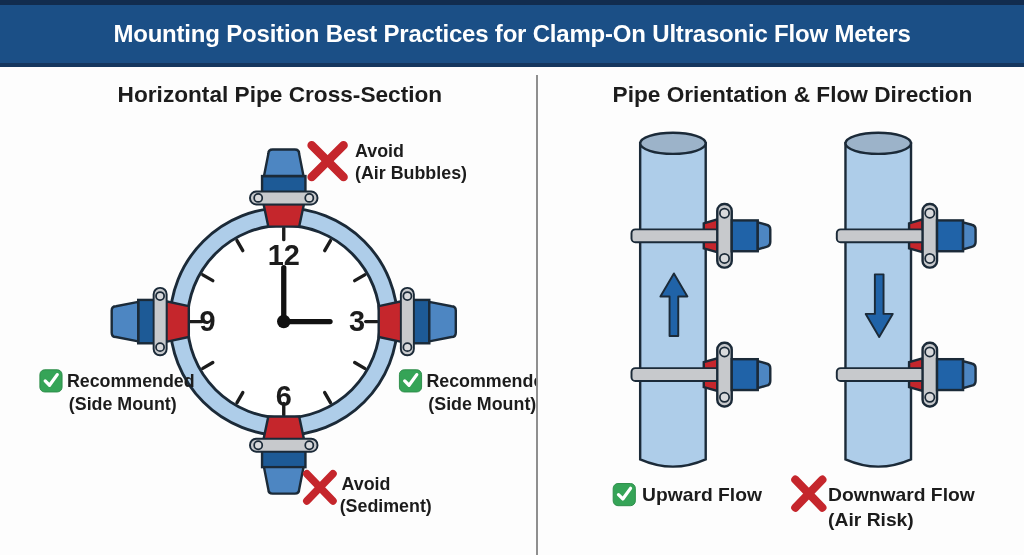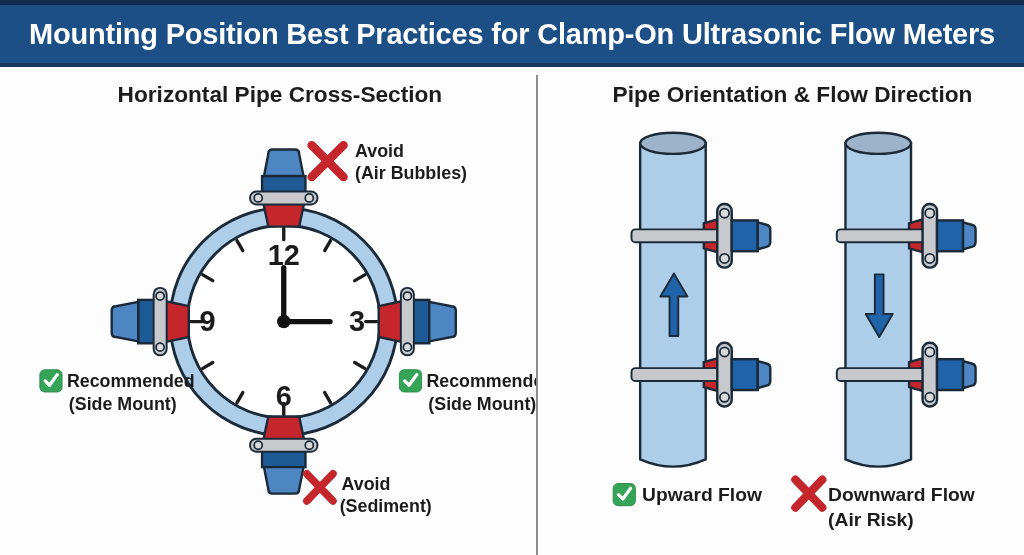--- a/index.html
+++ b/index.html
@@ -1,21 +1,21 @@
 <!DOCTYPE html>
 <html><head>
 <meta charset="utf-8">
 <style>
   html,body{margin:0;padding:0;background:#fdfdfd;}
   .frame{position:relative;width:1024px;height:555px;overflow:hidden;background:#fdfdfd;
          font-family:"Liberation Sans",sans-serif;}
   .header{box-sizing:border-box;height:67px;background:#1b4f86;
           border-top:5px solid #122c4e;border-bottom:4px solid #15375f;
           display:flex;align-items:center;justify-content:center;}
-  .header h1{margin:0;color:#ffffff;font-size:29px;font-weight:bold;letter-spacing:-0.2px;
+  .header h1{margin:0;color:#ffffff;font-size:24px;font-weight:bold;letter-spacing:-0.2px;
              white-space:nowrap;}
   .content{display:flex;height:528px;margin-left:37px;}
   .divider{width:2px;background:#8f8f8f;margin:8px 0 10px 0;}
   svg{display:block;}
   text{font-family:"Liberation Sans",sans-serif;font-weight:bold;fill:#1c1c1c;}
   .title{font-size:23.5px;}
   .num{font-size:30px;text-anchor:middle;}
   .lbl{font-size:18.5px;}
   .lbl2{font-size:20px;}
   .outl{stroke:#1b2a38;}

